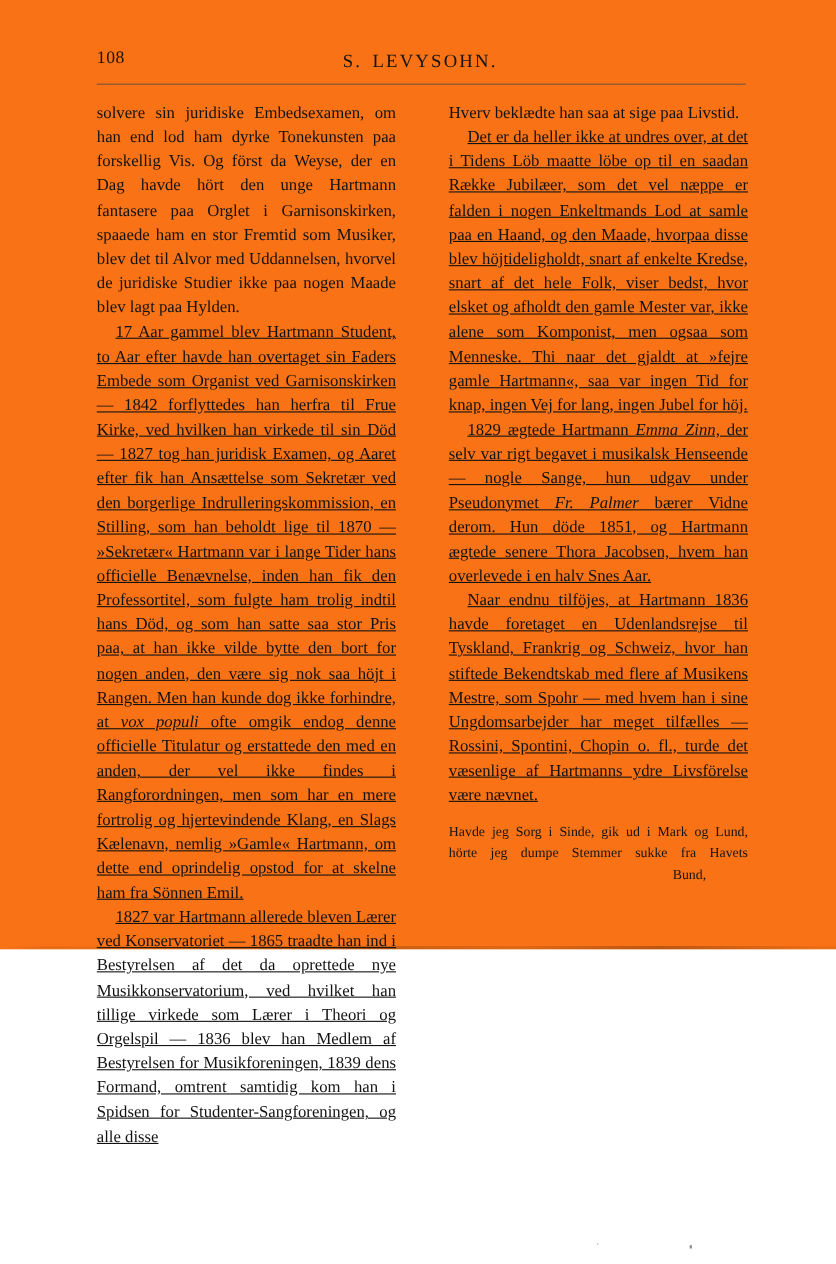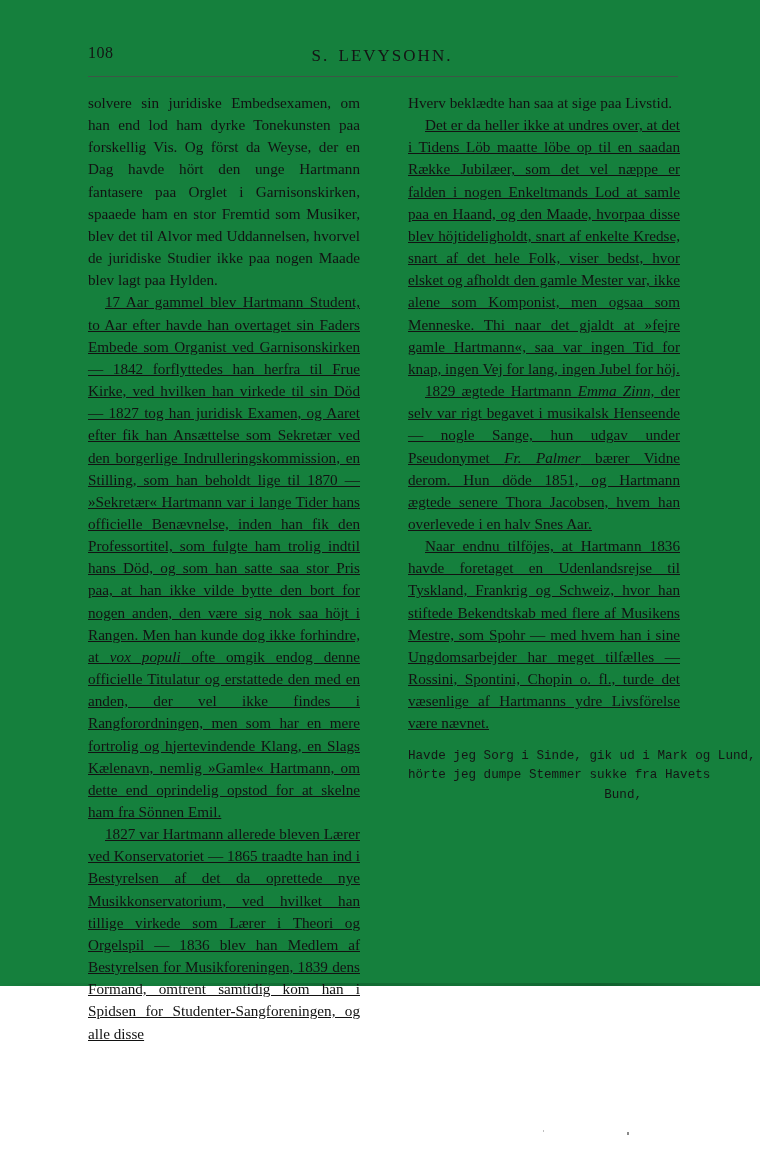--- a/index.html
+++ b/index.html
@@ -14,22 +14,22 @@
     position: relative;
     font-family: "Liberation Serif", "DejaVu Serif", serif;
     color: #111111;
     overflow: hidden;
   }
 
   .page {
     position: absolute;
     left: 0; top: 0;
     width: 760px;
-    height: 986px;
-    background: #15803d;
+    height: 863px;
+    background: #f97316;
   }
 
   
   .running-head {
     position: absolute;
     left: 88px;
     top: 44px;
     width: 588px;
     height: 24px;
   }
@@ -100,21 +100,20 @@
   .verse {
     margin: 12px 0 0 0;
     font-size: 12.6px;
     line-height: 19.6px;
     color: #141414;
   }
   .verse-line {
     white-space: nowrap;
     text-align: justify;
     text-align-last: justify;
-    font-family: Liberation Mono, monospace;
   }
   .verse-line.natural {
     text-align-last: left;
   }
   .verse-line.indent-right {
     text-align: right;
     text-align-last: right;
     padding-right: 38px;
   }
 

